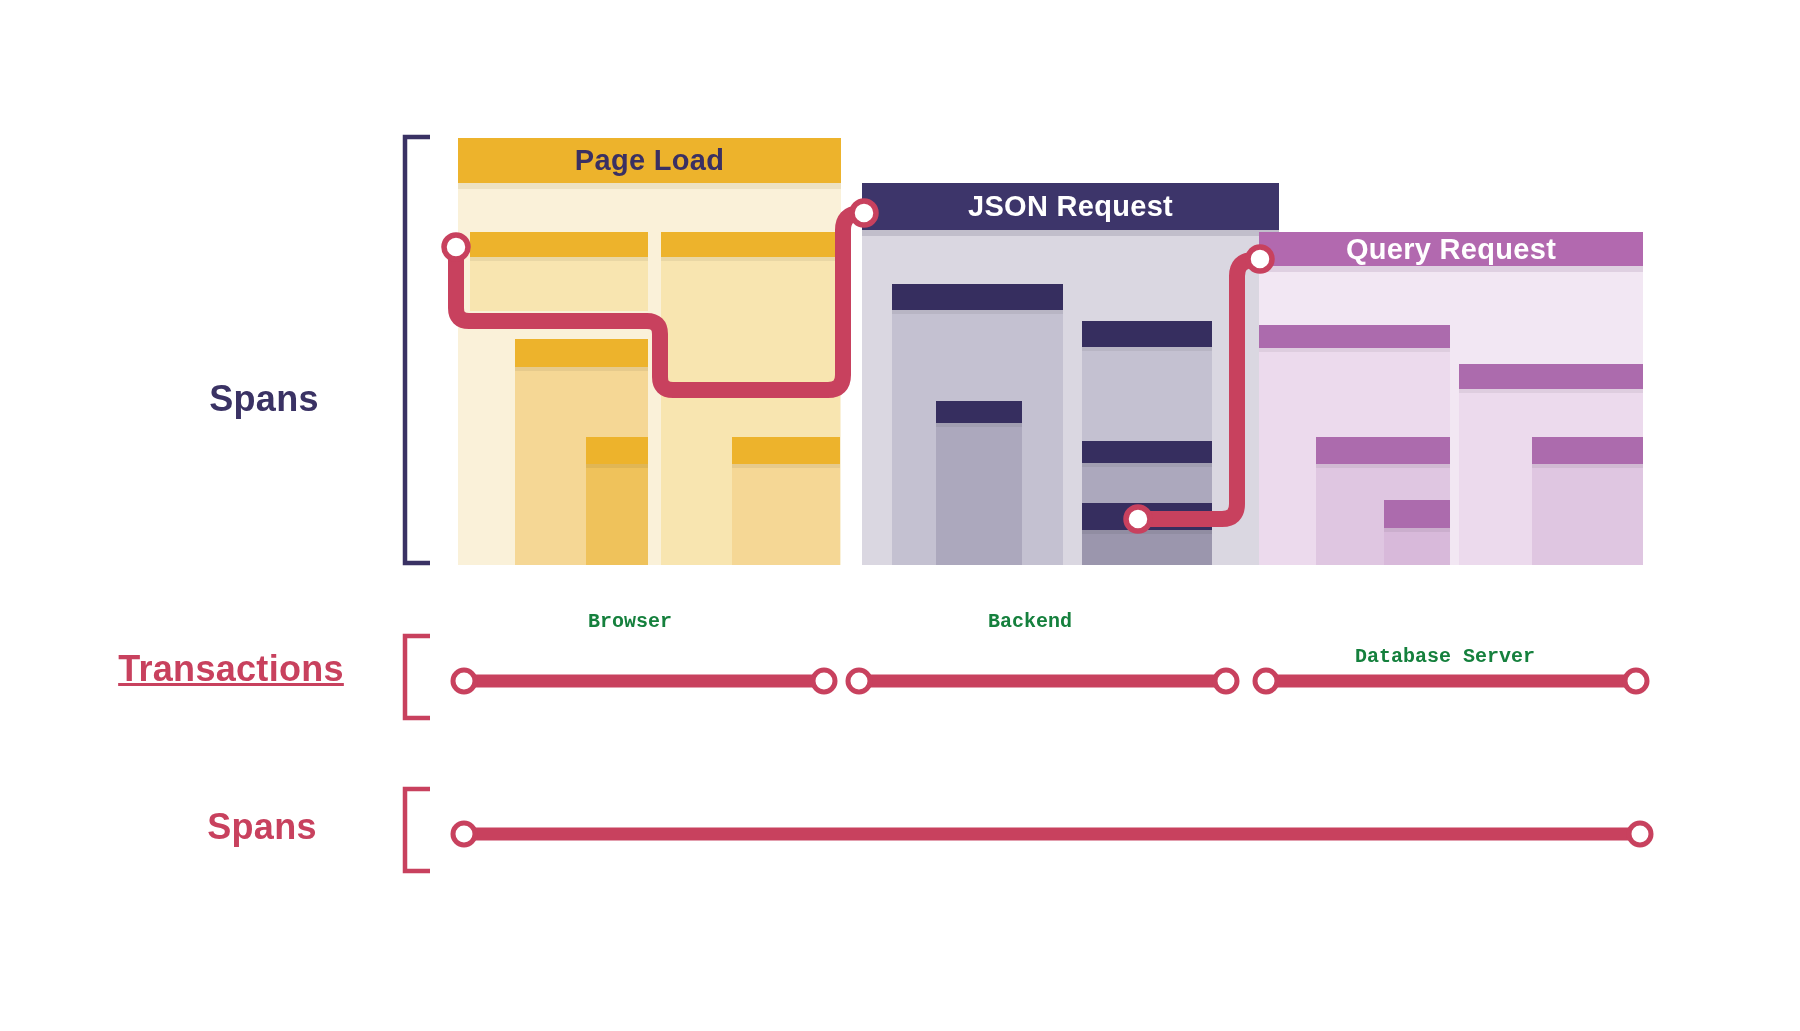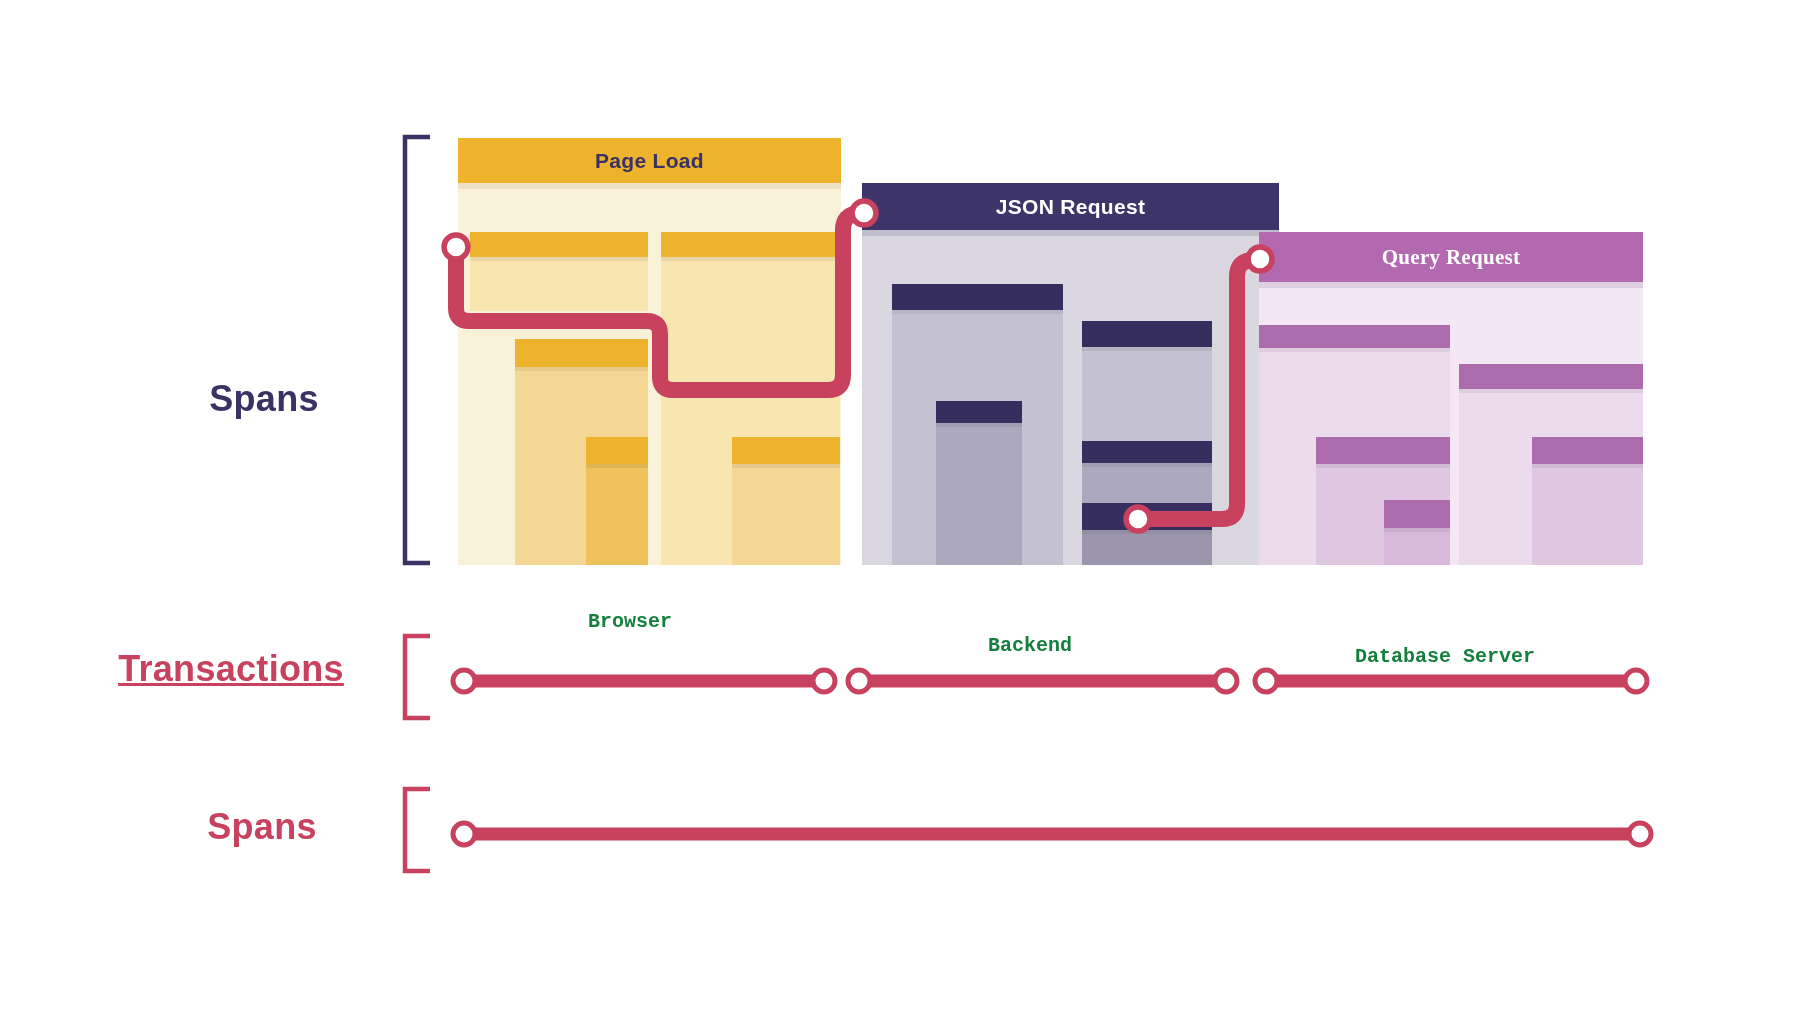--- a/index.html
+++ b/index.html
@@ -16,21 +16,21 @@
   .row-label.crimson{color:#C8415E;}
   .machine-label{
     position:absolute;transform:translate(-50%,-50%);
     font-weight:700;font-size:20px;color:#15803d;white-space:nowrap;font-family:Liberation Mono, monospace;
   }
   
   .group{position:absolute;}
   .g-header{
     position:absolute;left:0;top:0;width:100%;
     display:flex;align-items:center;justify-content:center;
-    font-weight:700;font-size:21px;letter-spacing:.3px;
+    font-weight:700;font-size:29px;letter-spacing:.3px;
   }
   .g-header.gold{background:#EDB32C;color:#3A3063;box-shadow:0 6px 0 rgba(130,95,10,0.10);}
   .g-header.navy{background:#3D356A;color:#ffffff;box-shadow:0 6px 0 rgba(20,15,50,0.12);}
   .g-header.purple{background:#B269AF;color:#ffffff;box-shadow:0 6px 0 rgba(90,40,95,0.12);}
   .rect{position:absolute;}
   .bar{box-shadow:0 4px 0 rgba(0,0,0,0.06);}
   .dotted{
     background-image:radial-gradient(rgba(70,50,90,0.10) 1.3px, transparent 1.4px);
     background-size:7px 7px;
   }
@@ -100,25 +100,25 @@
 
     <div class="rect" style="left:125px;top:296px;width:66px;height:37px;background:#D8B9DA;"></div>
     <div class="rect bar" style="left:125px;top:268px;width:66px;height:28px;background:#AC6BAD;"></div>
 
     <div class="rect" style="left:200px;top:157px;width:184px;height:176px;background:#ECDAED;"></div>
     <div class="rect bar" style="left:200px;top:132px;width:184px;height:25px;background:#AC6BAD;"></div>
 
     <div class="rect dotted" style="left:273px;top:232px;width:111px;height:101px;background:#DFC6E1;"></div>
     <div class="rect bar" style="left:273px;top:205px;width:111px;height:27px;background:#AC6BAD;"></div>
 
-    <div class="g-header purple" style="height:50px;font-family:Liberation Serif, serif;">Query Request</div>
+    <div class="g-header purple" style="height:34px;">Query Request</div>
   </div>
 
   <div class="machine-label" style="left:630px;top:621px;">Browser</div>
-  <div class="machine-label" style="left:1030px;top:621px;margin-top:24px;">Backend</div>
+  <div class="machine-label" style="left:1030px;top:621px;">Backend</div>
   <div class="machine-label" style="left:1445px;top:656px;">Database Server</div>
 
   <svg class="overlay" width="1800" height="1031" viewBox="0 0 1800 1031">
 
     <path d="M430,137 H405 V563 H430" fill="none" stroke="#3A3264" stroke-width="4.5"></path>
     <path d="M430,636 H405 V718 H430" fill="none" stroke="#C8415E" stroke-width="4.5"></path>
     <path d="M430,789 H405 V871 H430" fill="none" stroke="#C8415E" stroke-width="4.5"></path>
 
     <path d="M456,247 L456,308 Q456,321 469,321 L647,321 Q660,321 660,334 L660,377 Q660,390 673,390 L828,390 Q843,390 843,375 L843,230 Q843,214 859,213" fill="none" stroke="#C8415E" stroke-width="16" stroke-linecap="butt"></path>
 

